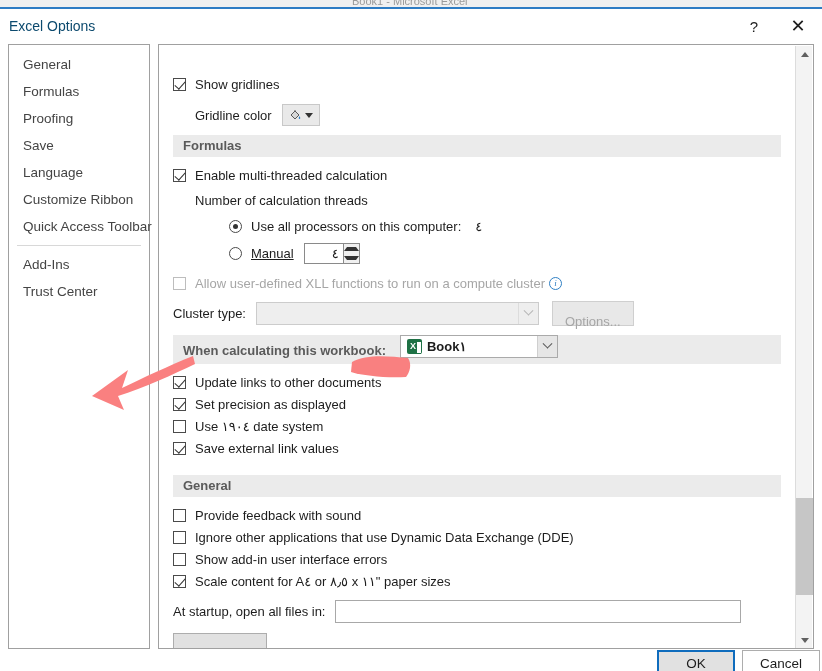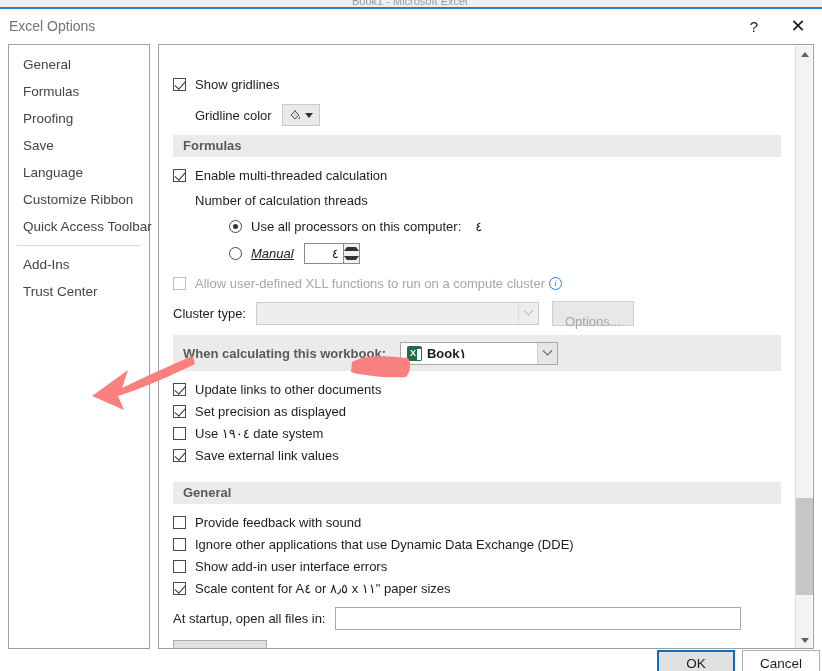--- a/index.html
+++ b/index.html
@@ -34,21 +34,21 @@
   
   .dlg {
     position: absolute; top: 9px; left: 0; width: 822px; height: 662px;
     background: #ffffff;
   }
   .dlg-titlebar {
     position: relative; height: 36px; background: #ffffff;
   }
   .dlg-title {
     position: absolute; left: 9px; top: 9px;
-    font-size: 14px; color: #737373; white-space: nowrap;
+    font-size: 14px; color: #0c4a6e; white-space: nowrap;
   }
   .titlebar-btn {
     position: absolute; top: 0; width: 44px; height: 34px;
     display: flex; align-items: center; justify-content: center;
     font-size: 16px; color: #1d1d1d; cursor: default; user-select: none;
   }
   .btn-help { right: 46px; font-size: 15px; }
   .btn-close { right: 2px; font-size: 18px; font-weight: 300; }
 
   
@@ -94,21 +94,21 @@
     height: 22px; line-height: 22px;
     padding-left: 10px;
     margin: 9px 12px 7px 0;
     white-space: nowrap;
   }
 
   
   .row { display: flex; align-items: center; height: 22px; white-space: nowrap; }
   .lbl { font-size: 13px; color: #1d1d1d; }
   .lbl.dim { color: #a6a6a6; }
-  .u { text-decoration: underline; font-style: italic; }
+  .u { text-decoration: underline; }
 
   
   .cb {
     width: 13px; height: 13px; flex: 0 0 13px;
     border: 1px solid #4a4a4a; background: #ffffff;
     margin-right: 9px; position: relative;
   }
   .cb.dimbox { border-color: #bdbdbd; }
   .cb.checked::after {
     content: ""; position: absolute;
@@ -357,21 +357,21 @@
             <span class="lbl">Cluster type:</span>
             <div class="combo disabled" style="width:283px;">
               <div class="combo-text"></div>
               <div class="combo-arrow">
                   <div class="chev"></div>
                 </div>
             </div>
             <div class="pbtn disabled" style="margin-left:13px;">Options...</div>
           </div>
 
-          <div class="group-head" style="display:flex;align-items:center;height:36px;line-height:31px;padding-right:20px;">
+          <div class="group-head" style="display:flex;align-items:flex-start;height:29px;line-height:31px;padding-right:20px;">
             <span>When calculating this workbook:</span>
             <div class="combo" style="width:158px;margin-left:14px;">
               <div class="combo-text">
                 <span class="xl-icon">
                     <span>X</span>
                   </span>
                 <span style="font-weight:bold;color:#1d1d1d;">Book١</span>
               </div>
               <div class="combo-arrow">
                   <div class="chev"></div>

